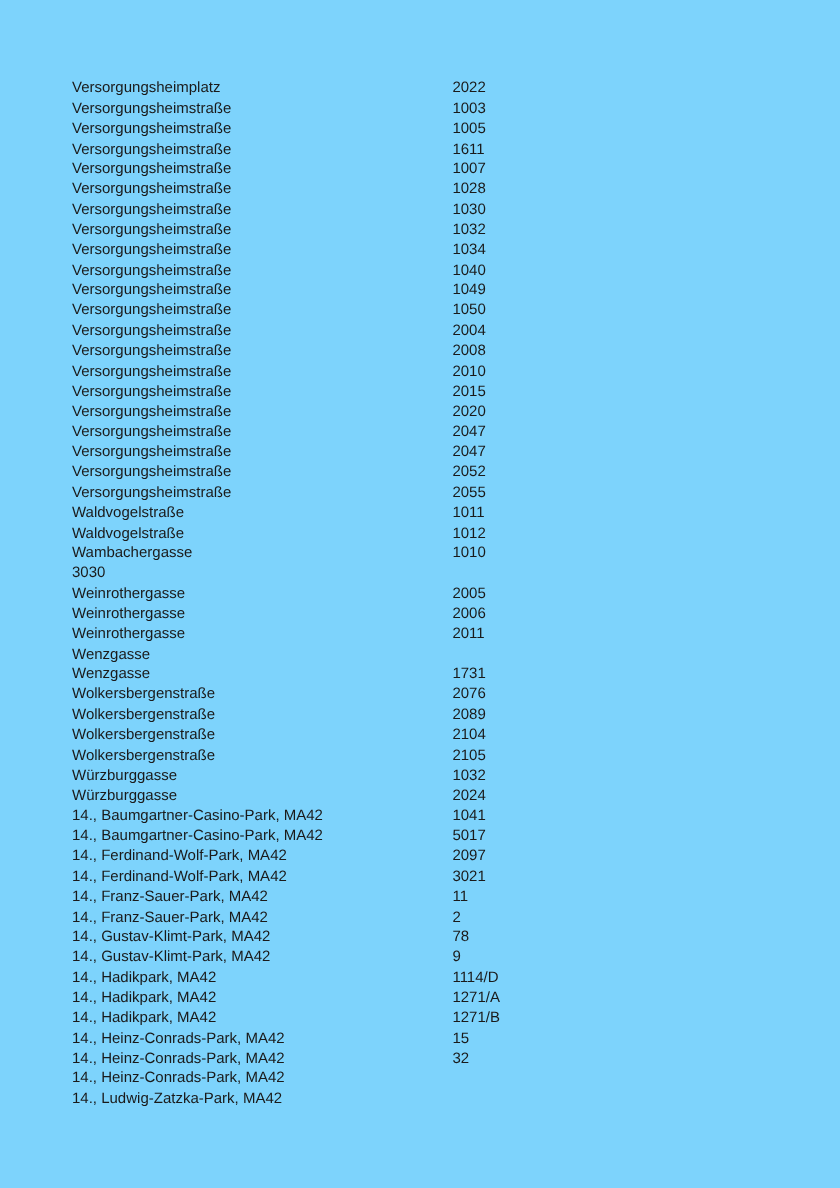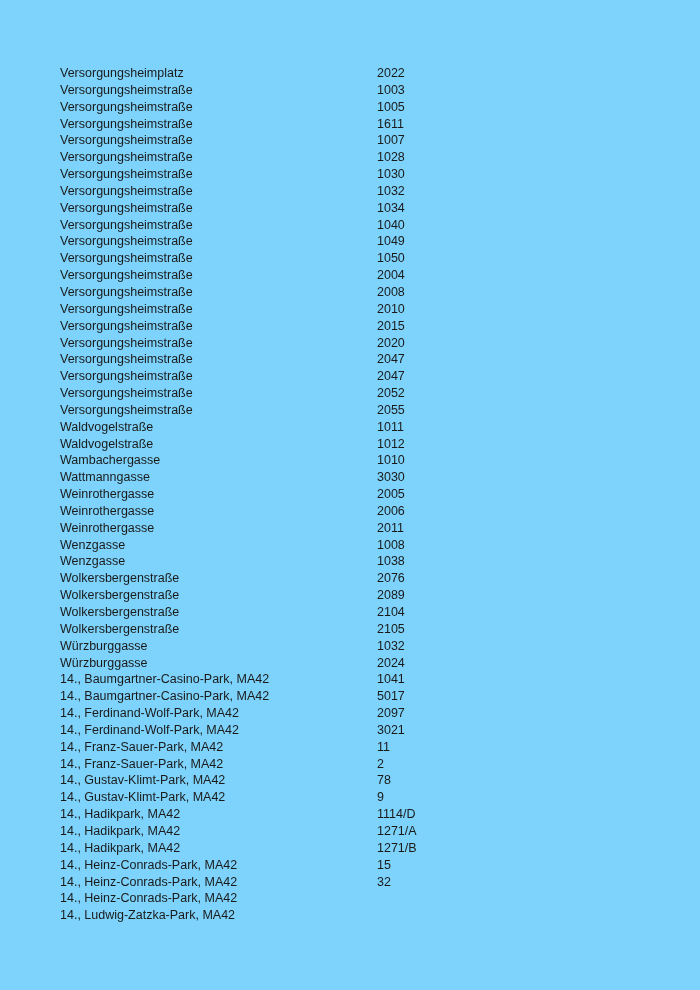--- a/index.html
+++ b/index.html
@@ -163,47 +163,45 @@
     <span class="street">Waldvogelstraße</span>
     <span class="num">1012</span>
   </div>
 
   <div class="row">
     <span class="street">Wambachergasse</span>
     <span class="num">1010</span>
   </div>
 
   <div class="row">
-    <span class="street">Wattmanngasse</span>
     <span class="num">3030</span>
   </div>
 
   <div class="row">
     <span class="street">Weinrothergasse</span>
     <span class="num">2005</span>
   </div>
 
   <div class="row">
     <span class="street">Weinrothergasse</span>
     <span class="num">2006</span>
   </div>
 
   <div class="row">
     <span class="street">Weinrothergasse</span>
     <span class="num">2011</span>
   </div>
 
   <div class="row">
     <span class="street">Wenzgasse</span>
-    <span class="num">1008</span>
   </div>
 
   <div class="row">
     <span class="street">Wenzgasse</span>
-    <span class="num">1038</span>
+    <span class="num">1731</span>
   </div>
 
   <div class="row">
     <span class="street">Wolkersbergenstraße</span>
     <span class="num">2076</span>
   </div>
 
   <div class="row">
     <span class="street">Wolkersbergenstraße</span>
     <span class="num">2089</span>

